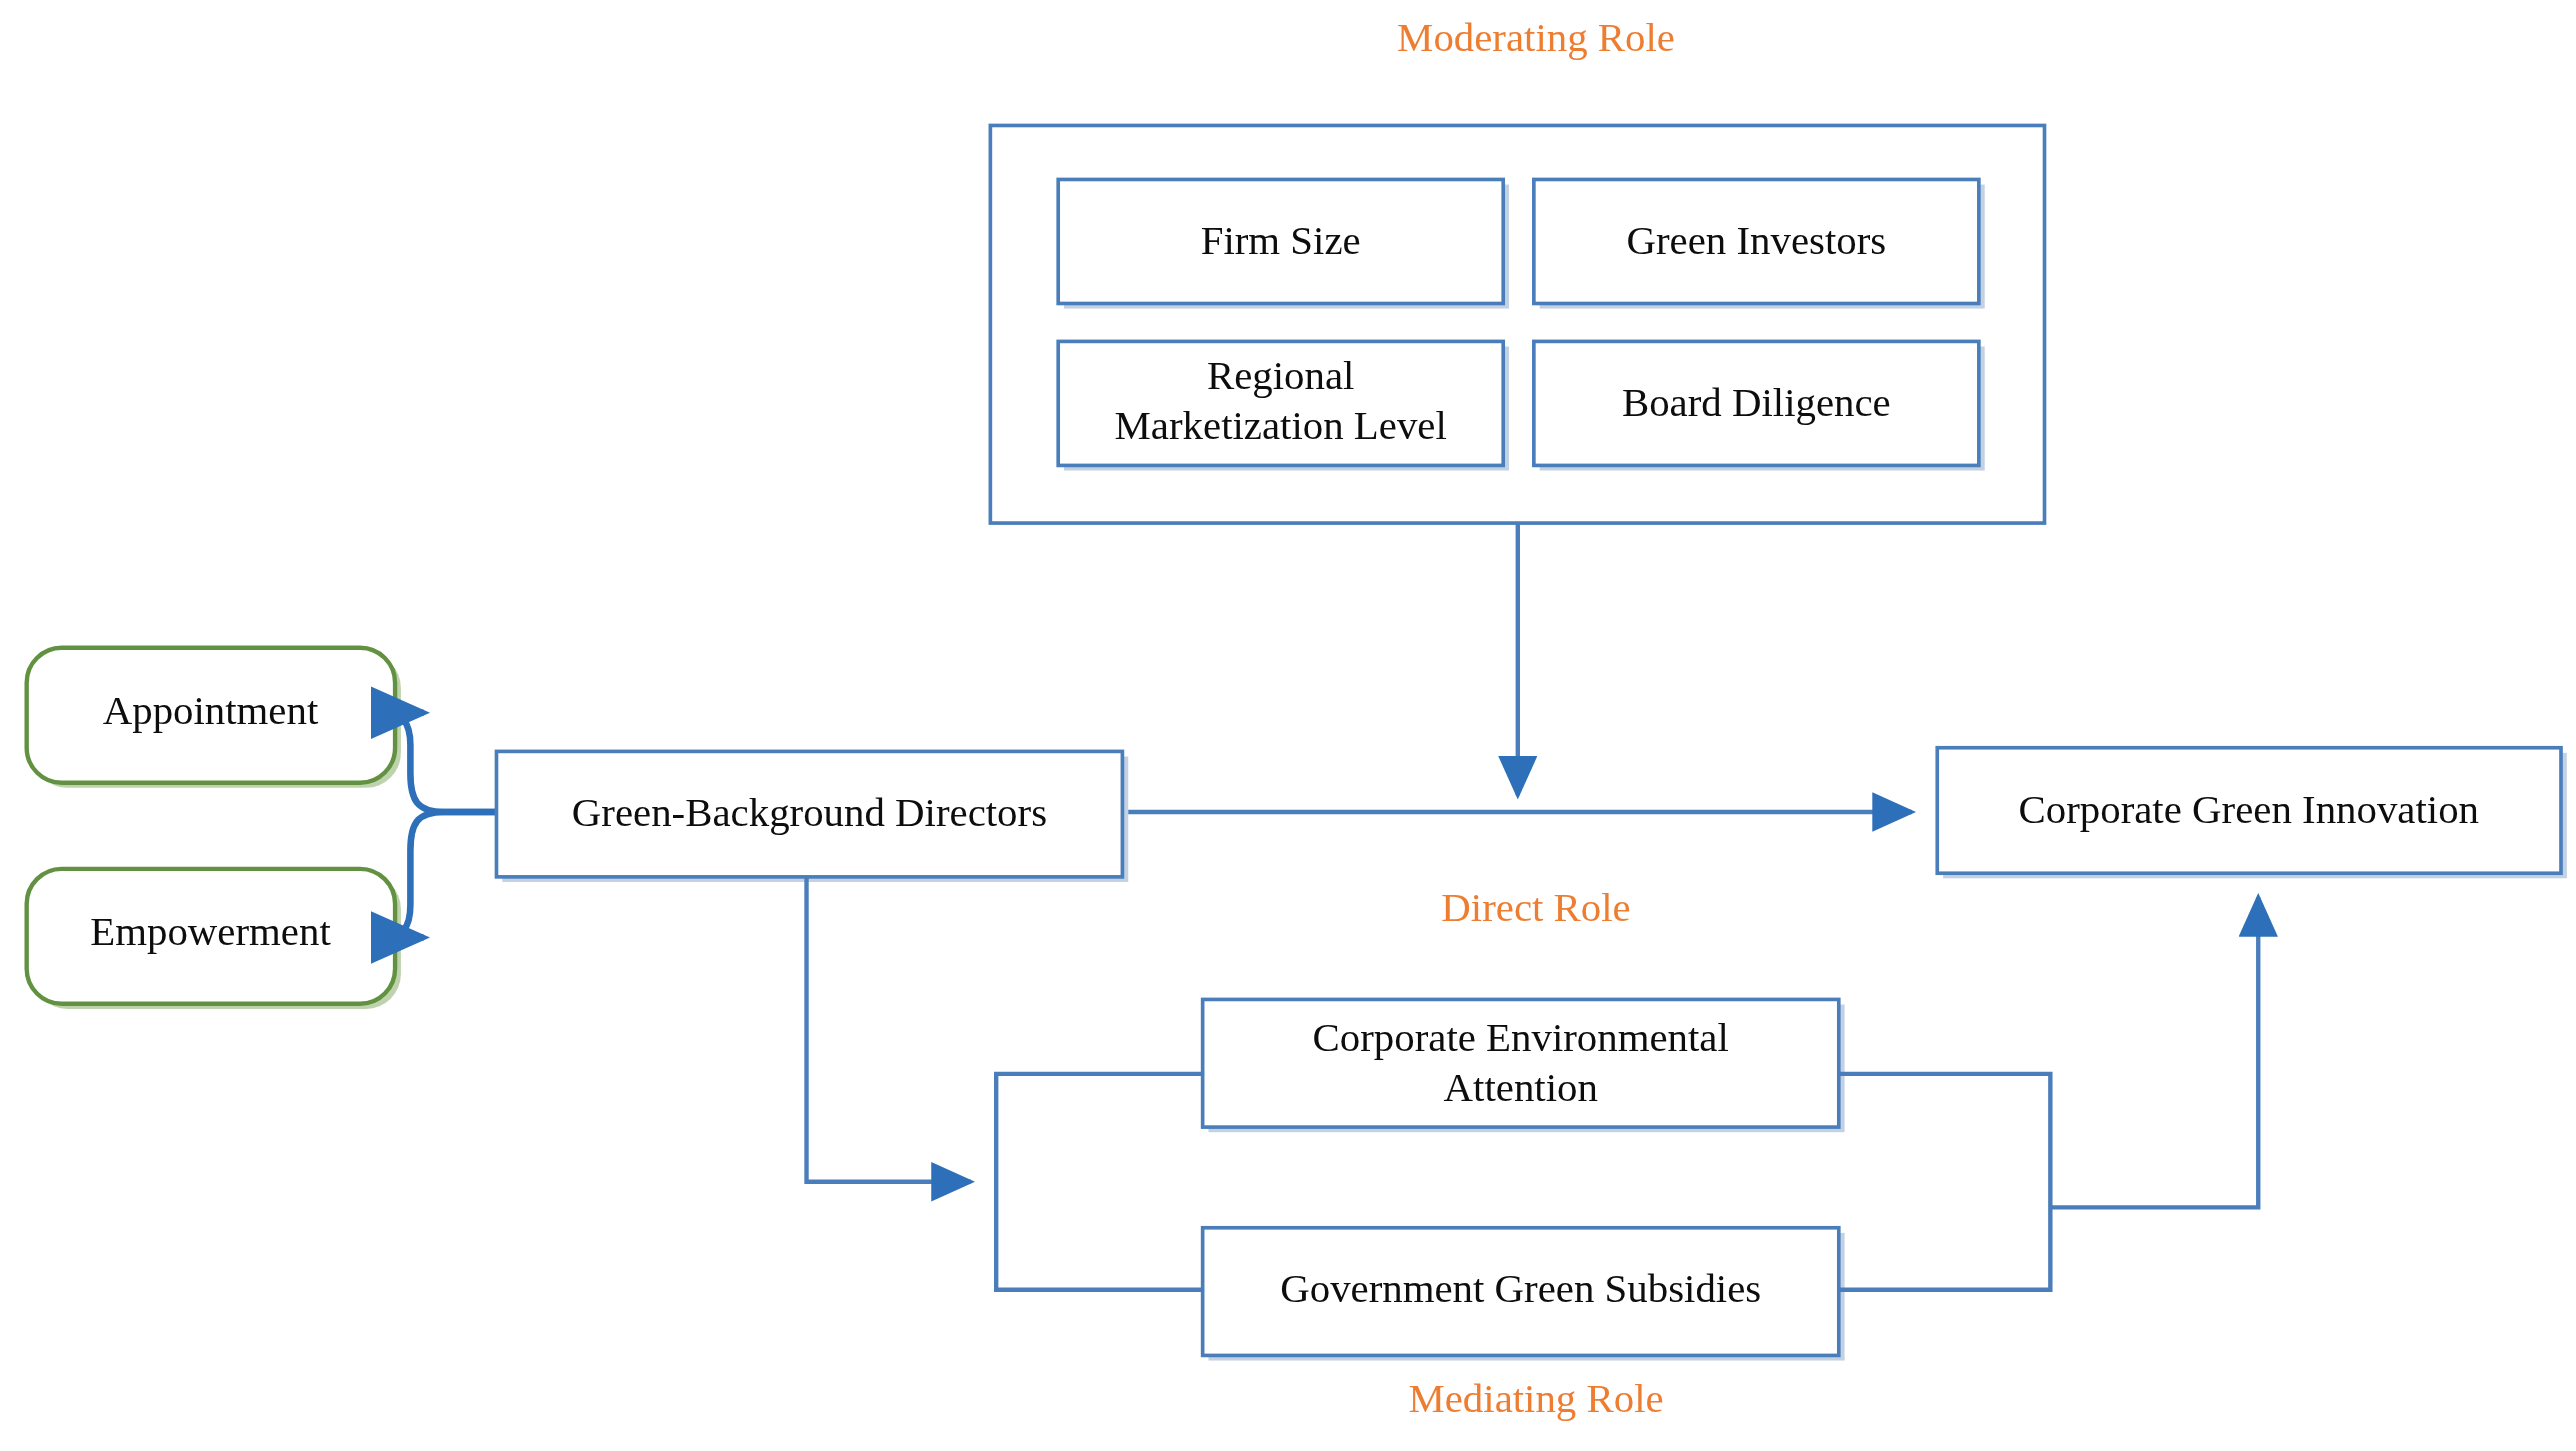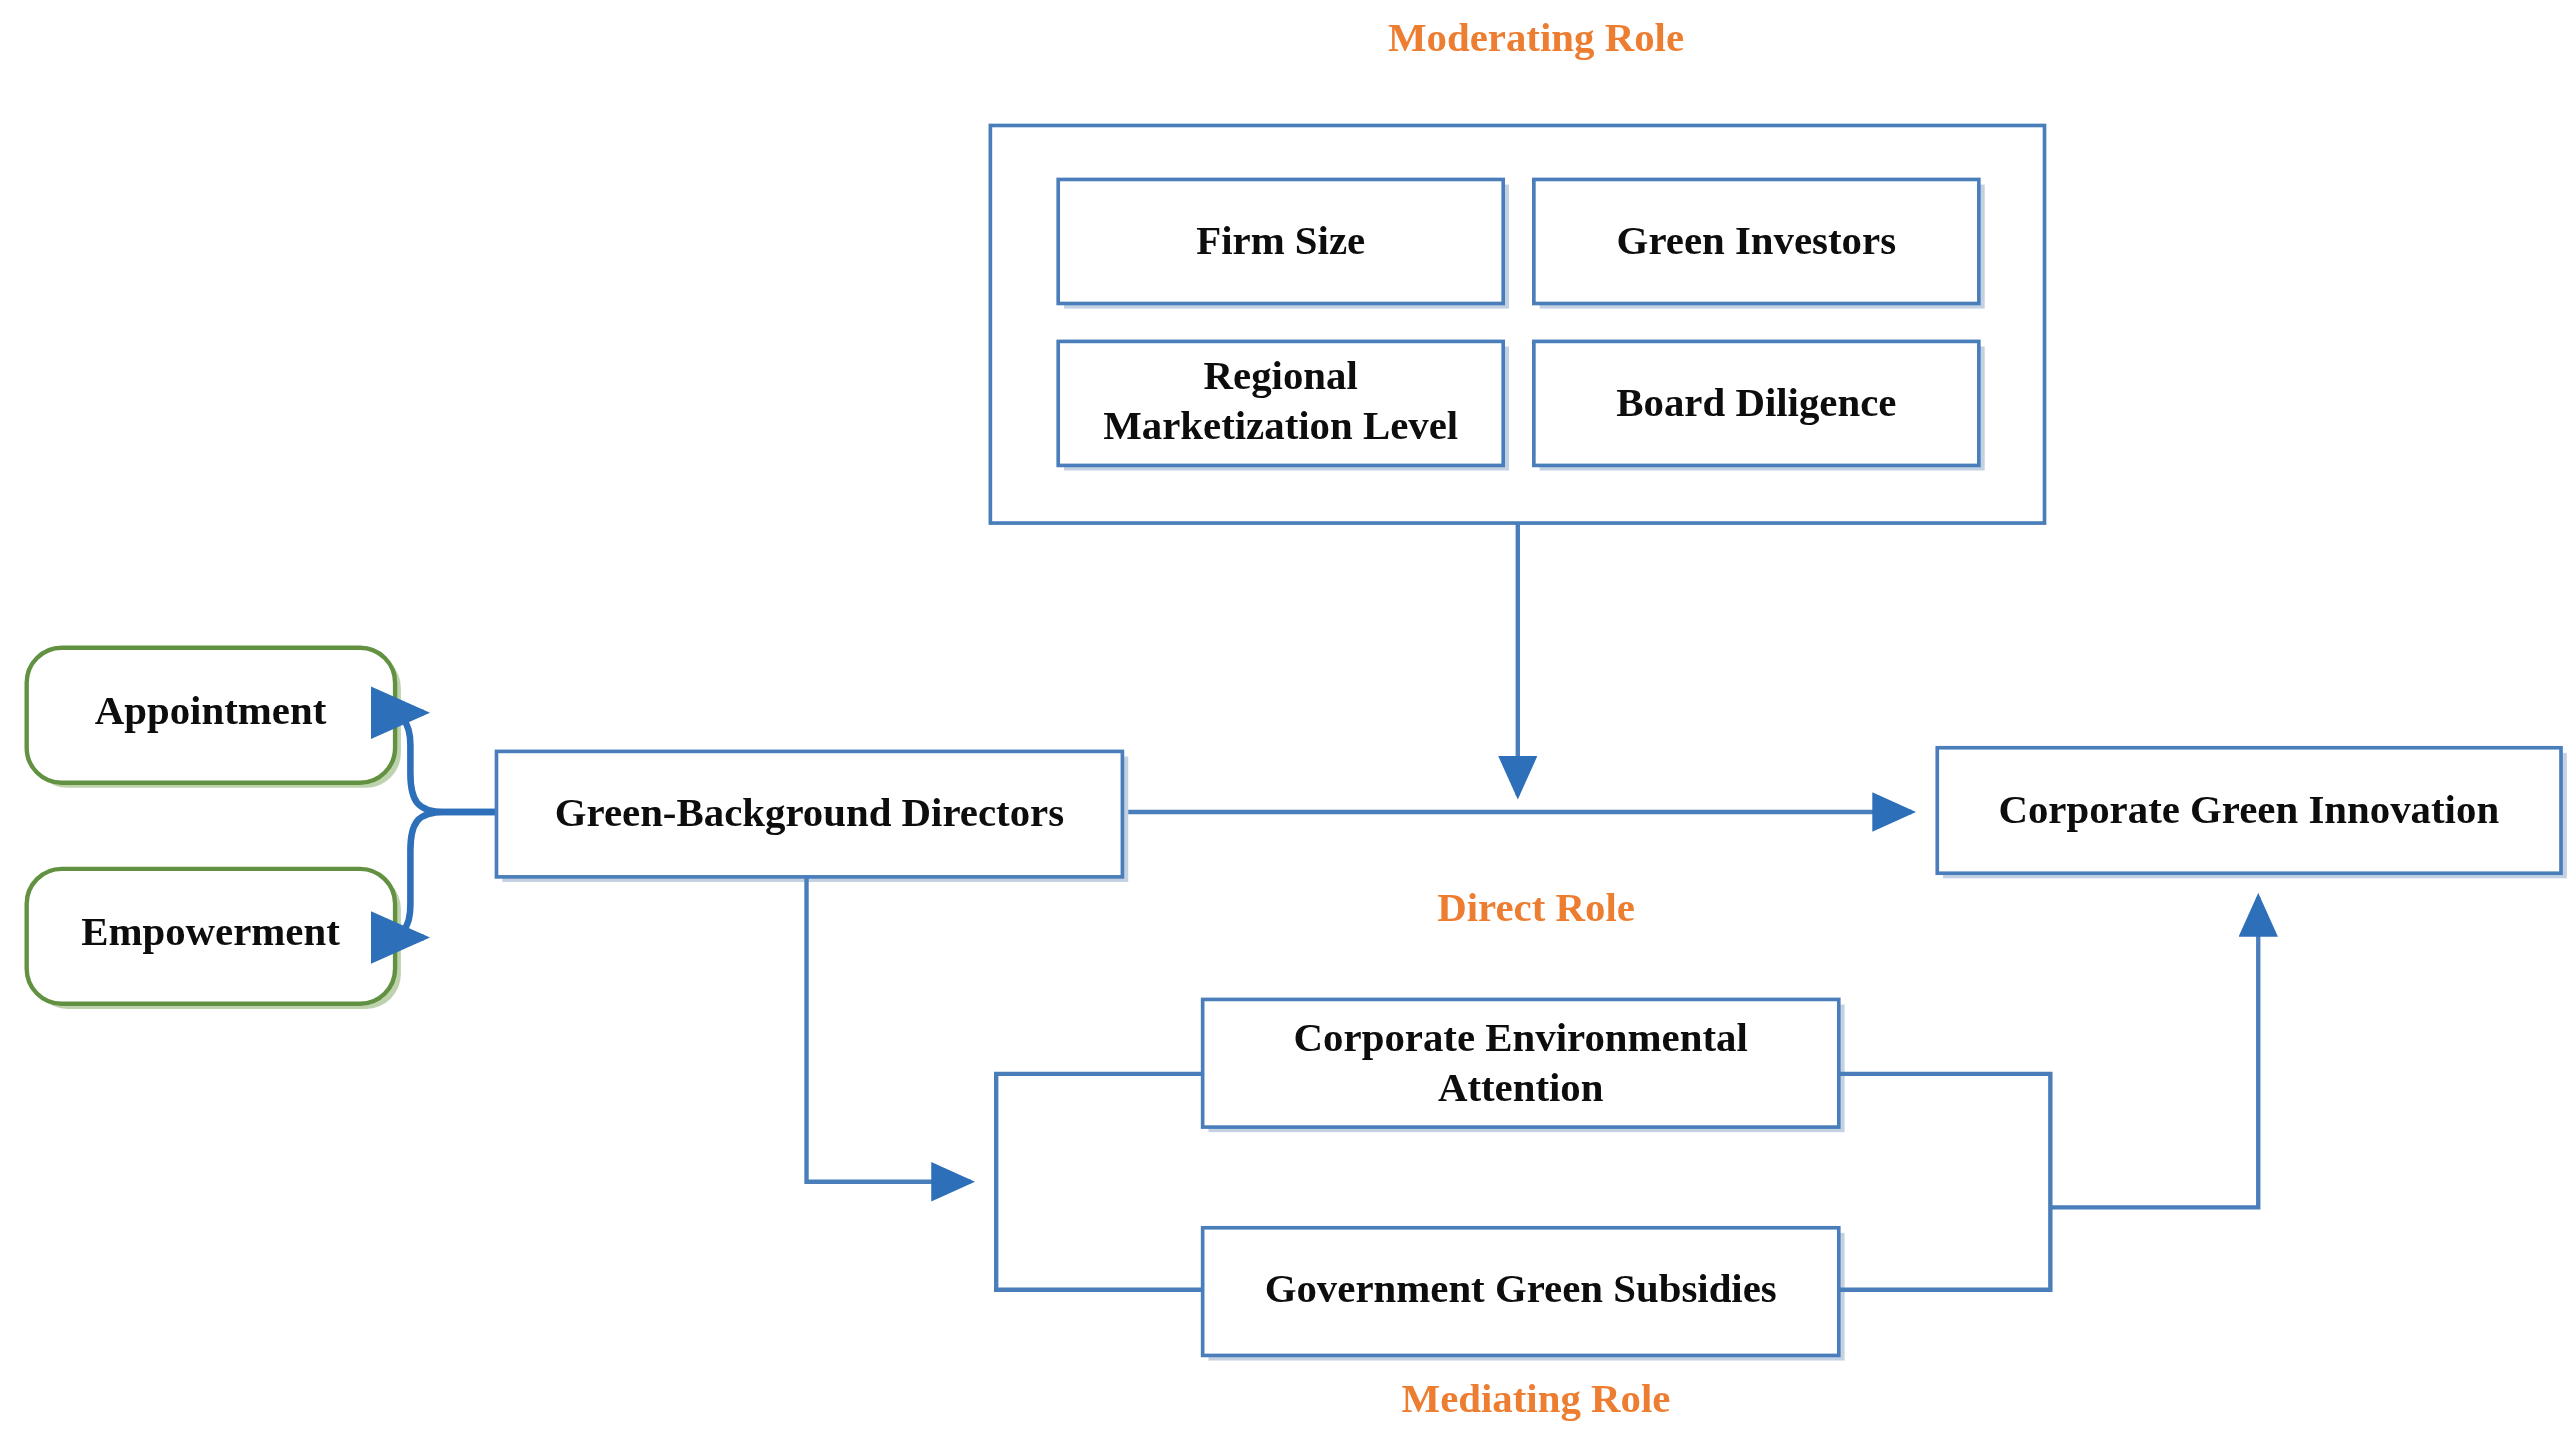--- a/index.html
+++ b/index.html
@@ -11,21 +11,20 @@
     width: 2576px;
     height: 1451px;
     font-family: "Liberation Serif", "DejaVu Serif", serif;
     overflow: hidden;
   }
   #diagram-root {
     position: relative;
     width: 2576px;
     height: 1171px;
     background: #ffffff;
-    font-weight: bold;
   }
   svg.canvas {
     position: absolute;
     top: 0;
     left: 0;
     width: 2576px;
     height: 1451px;
   }
   .node-text {
     font-family: "Liberation Serif", "DejaVu Serif", serif;

